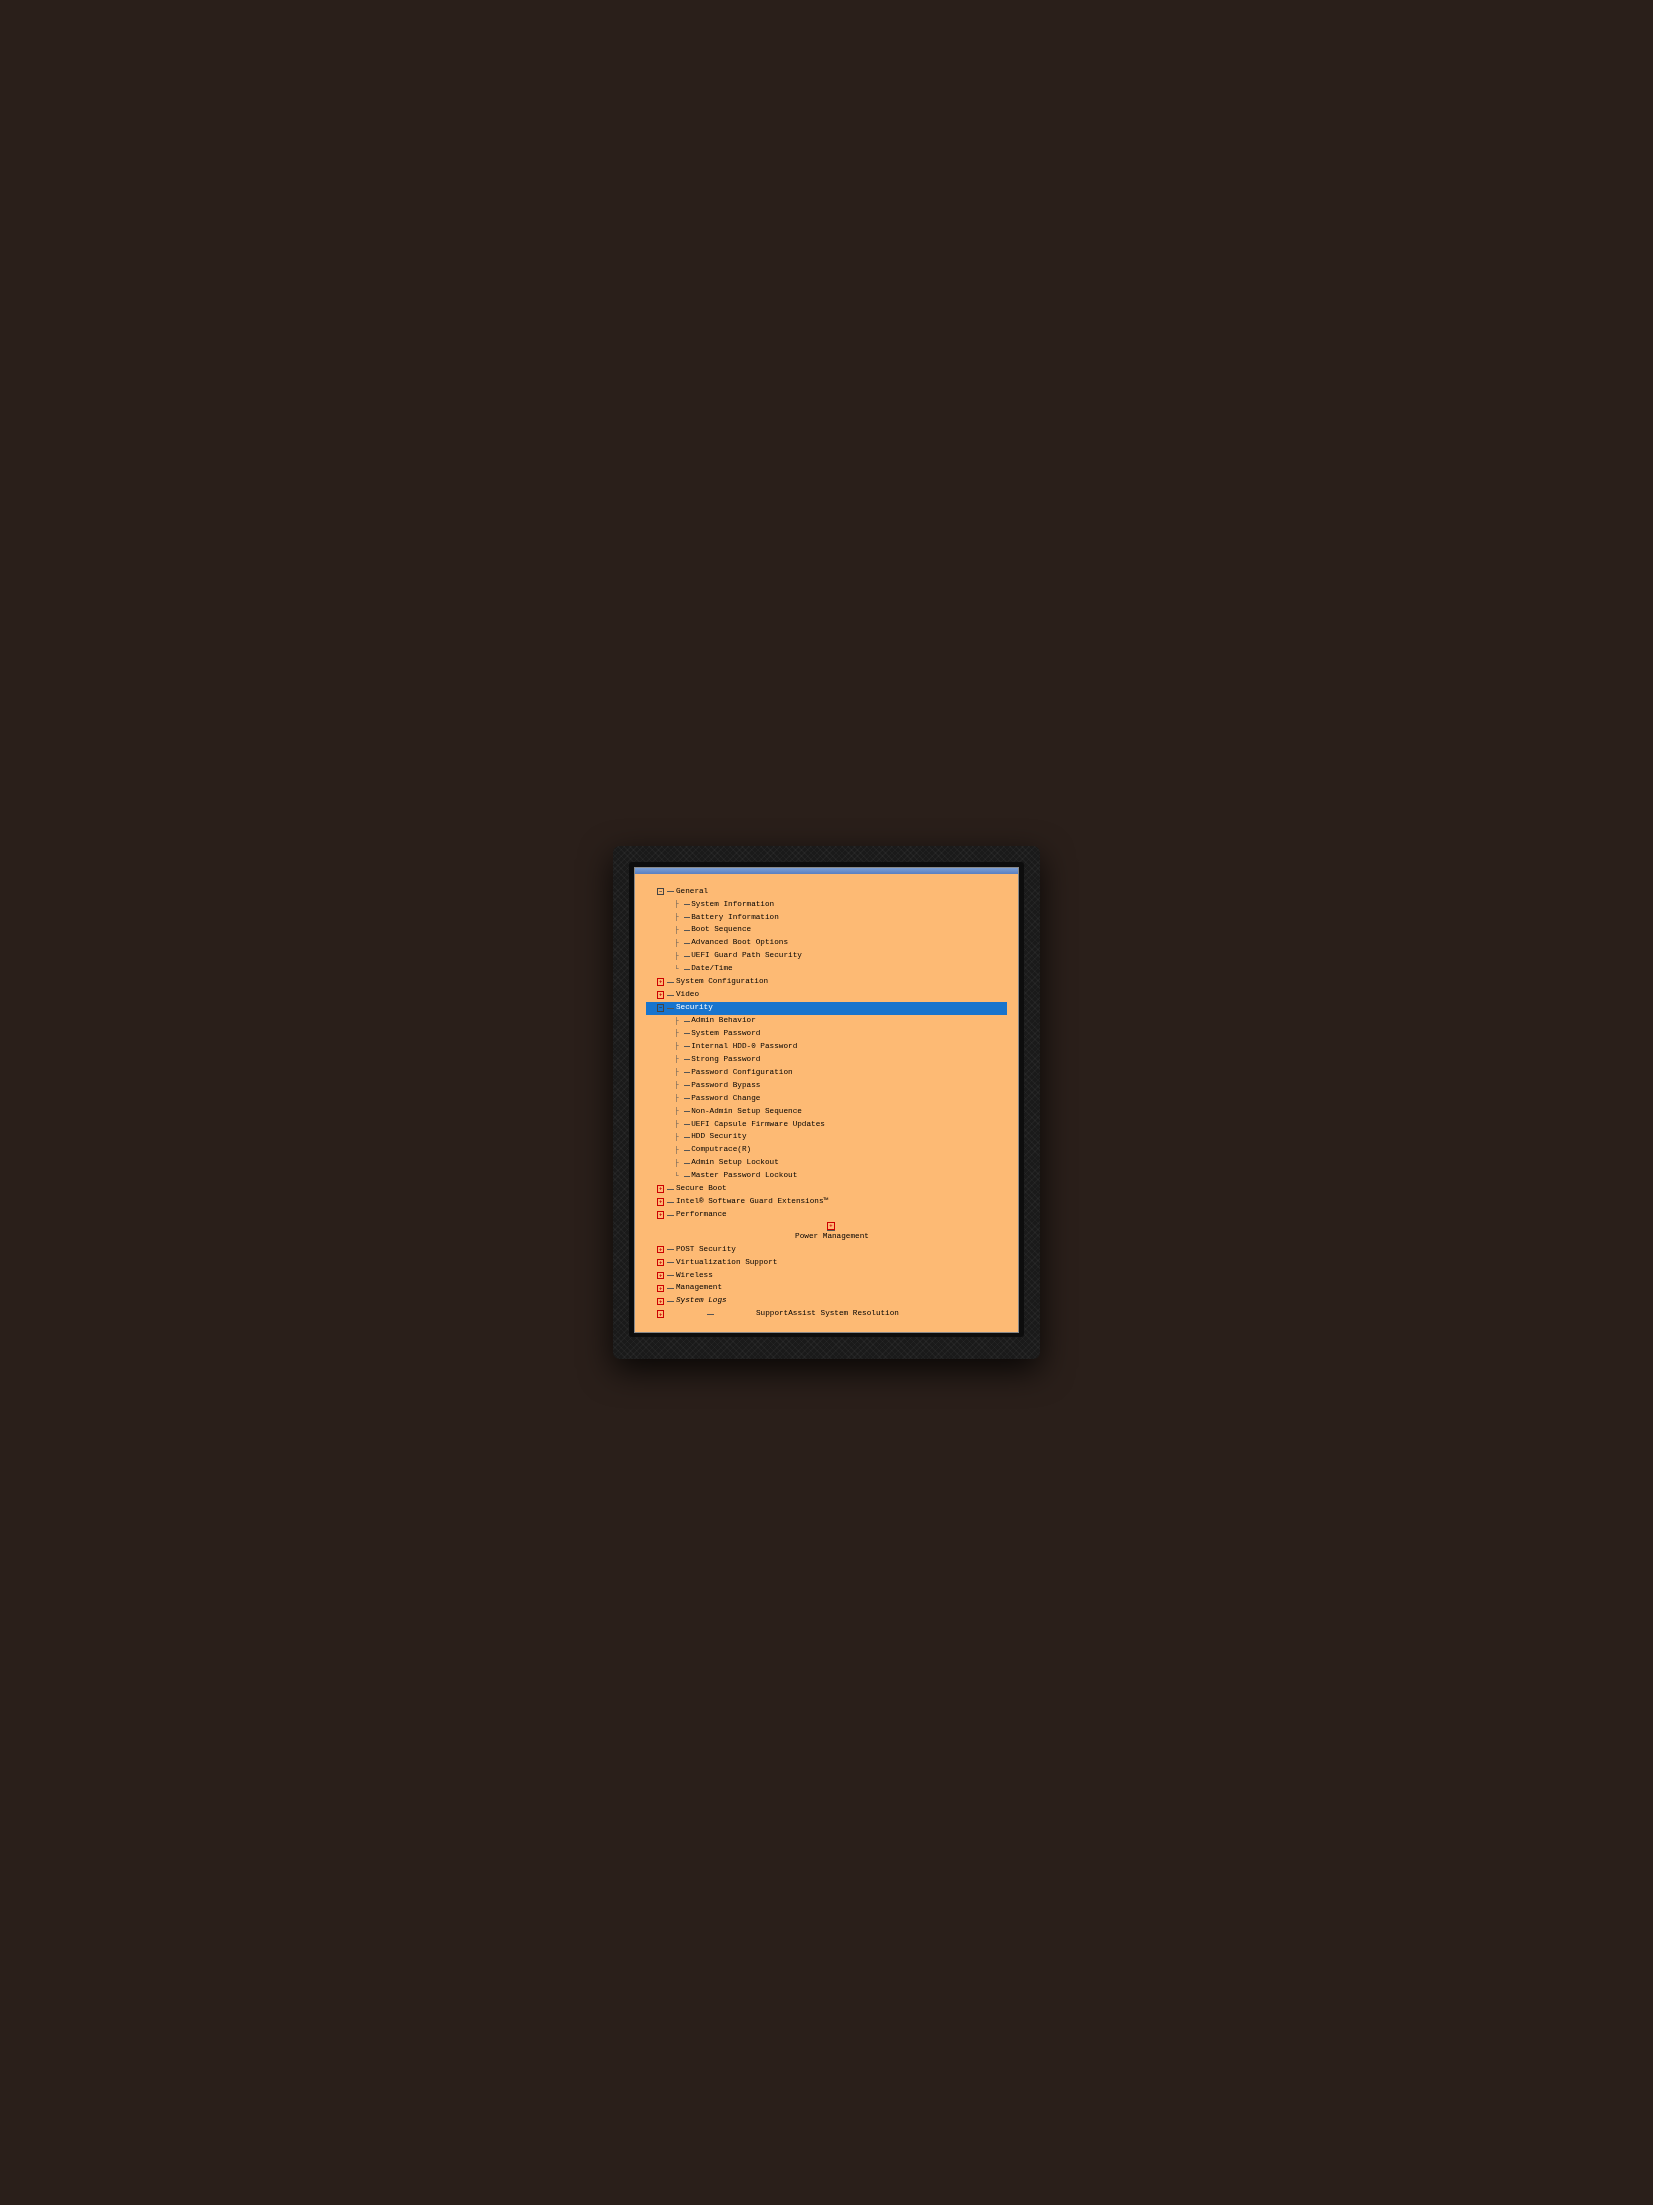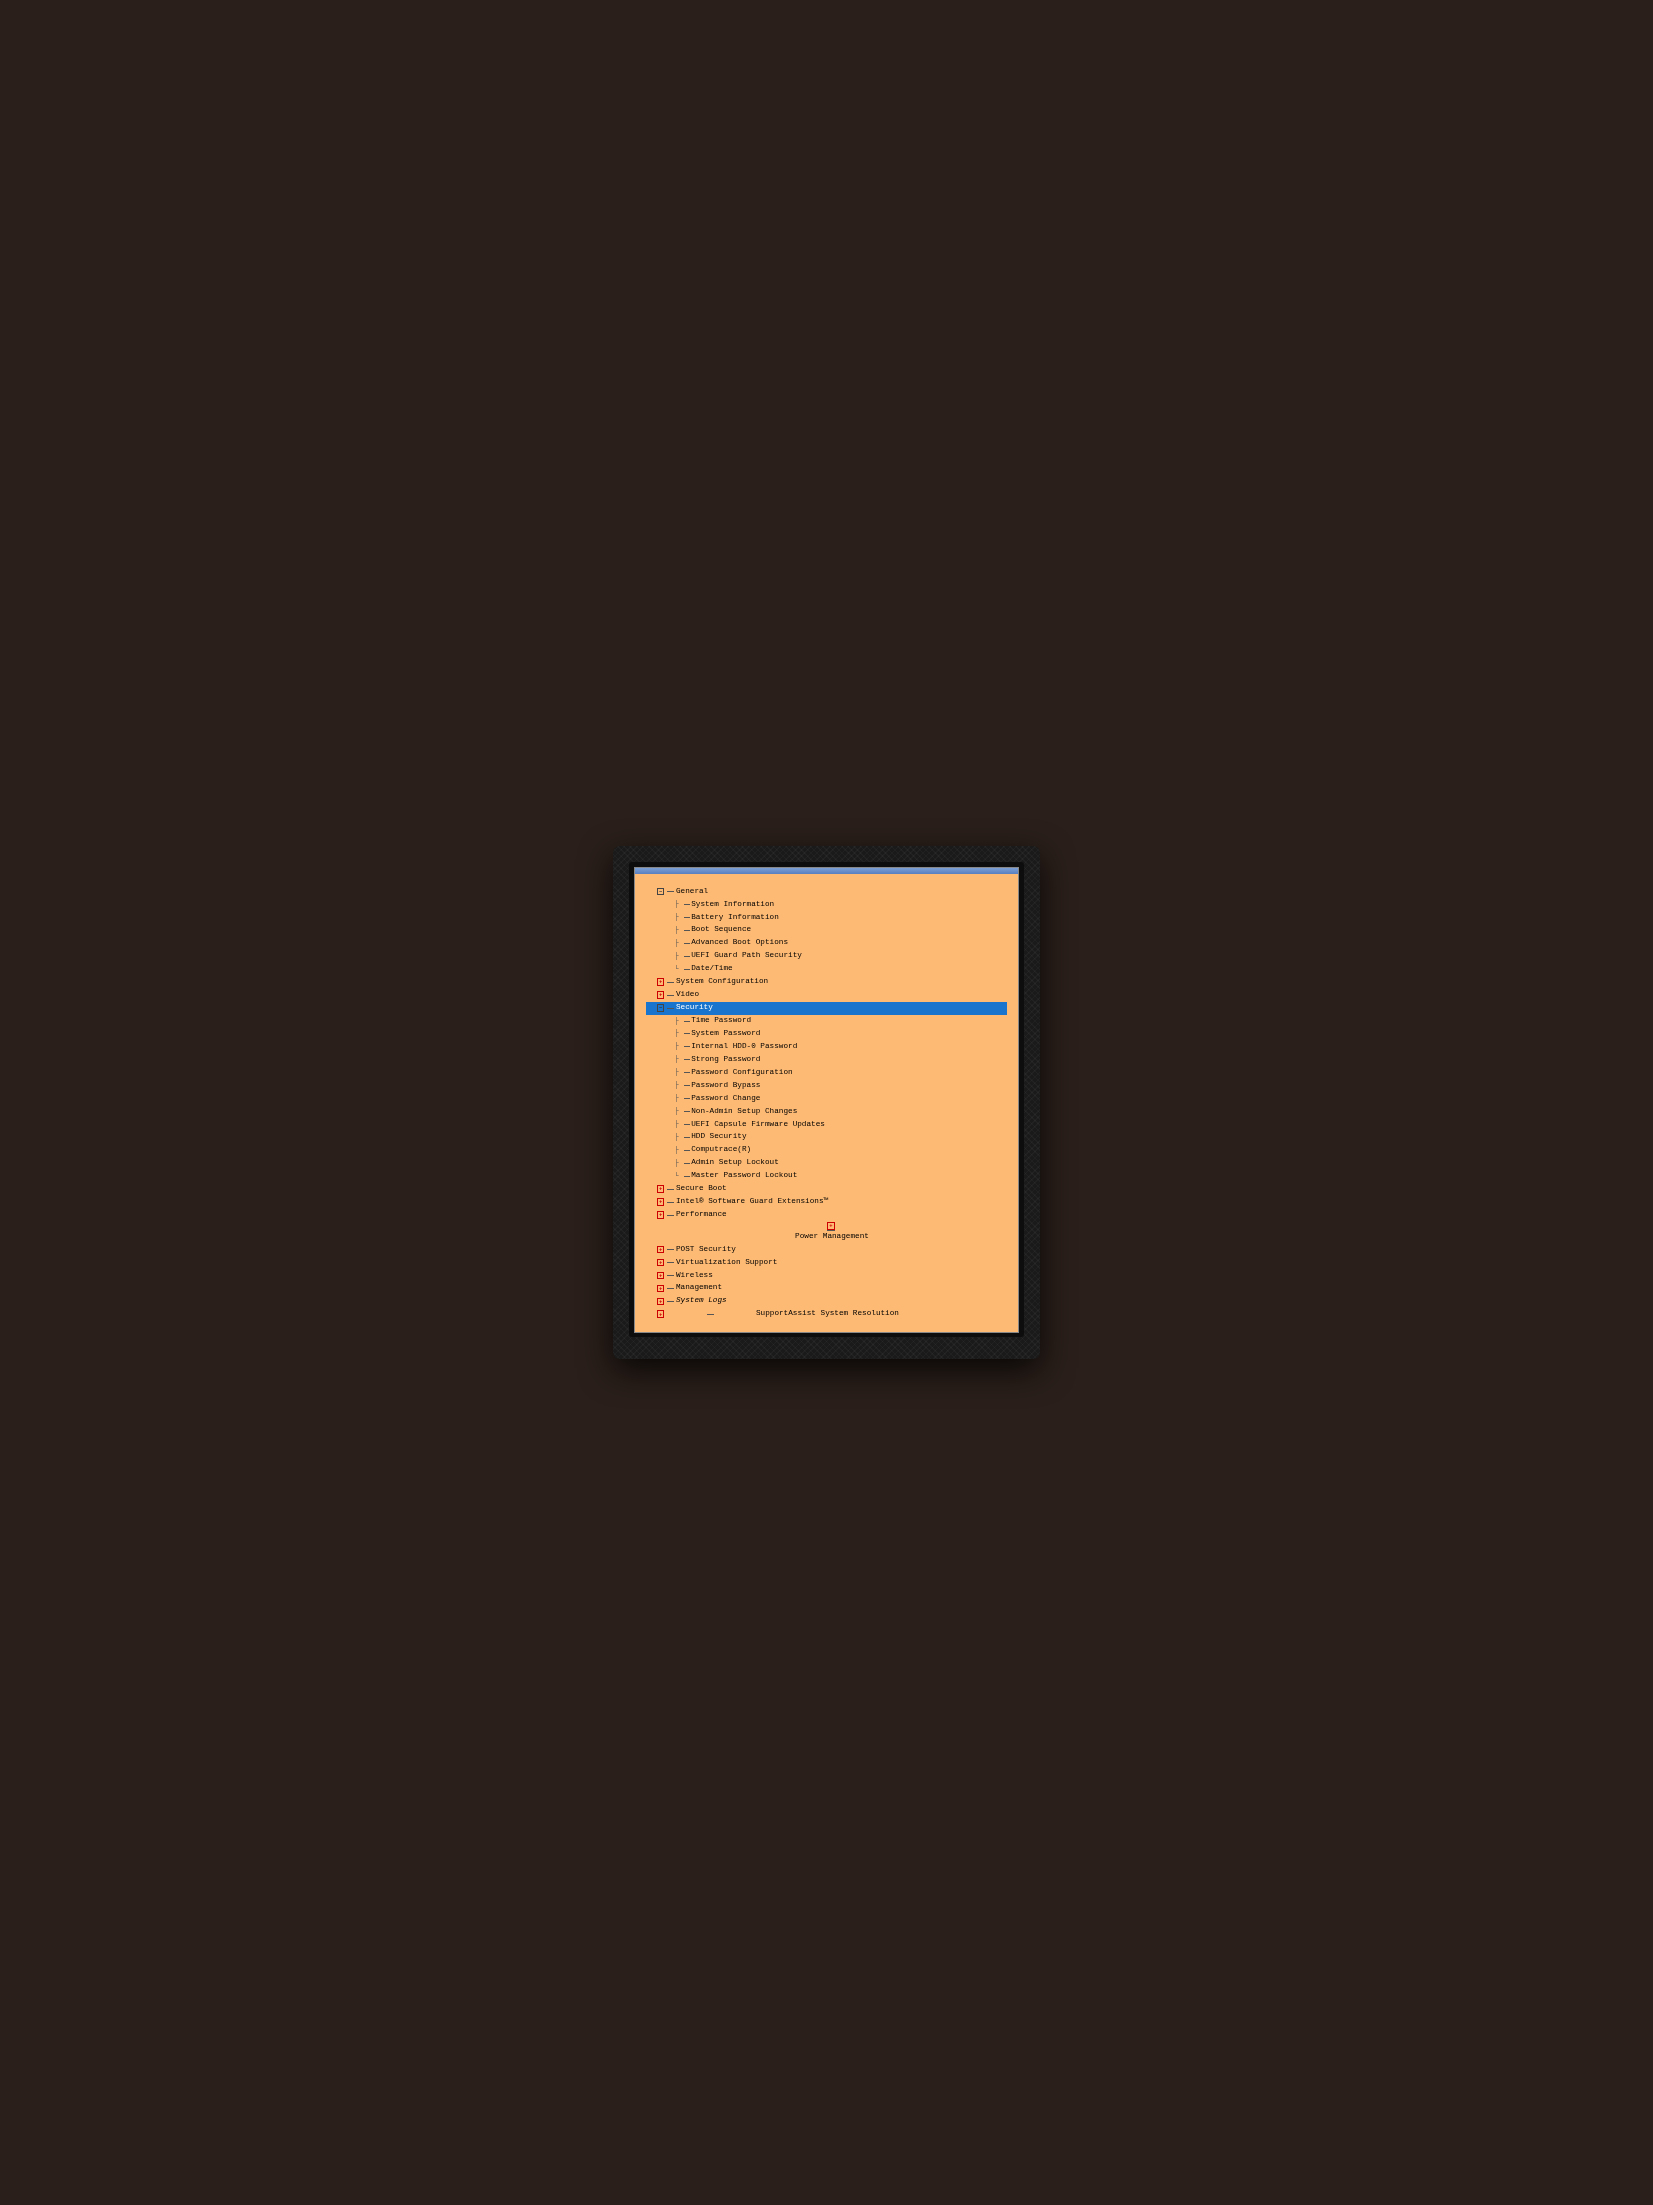--- a/index.html
+++ b/index.html
@@ -182,21 +182,21 @@
               <span class="item-label">Video</span>
             </div>
             <div class="tree-item selected" style="padding-left: 11px;">
               <span class="expander blue">−</span>
               <span style="display: inline-block; width: 7.7px; height: 0.5px; border-top: 0.5px solid rgb(85, 85, 85); vertical-align: middle; margin-right: 1.6px;"></span>
               <span class="item-label">Security</span>
             </div>
             <div class="tree-item" style="padding-left: 28.4px;">
               <span style="display: inline-flex; align-items: center; color: rgb(85, 85, 85); margin-right: 1.1px; font-size: 7.1px; width: 8.8px;">├</span>
               <span style="display: inline-block; width: 5.5px; height: 0.5px; border-top: 0.5px solid rgb(85, 85, 85); vertical-align: middle; margin-right: 1.6px;"></span>
-              <span class="item-label">Time Password</span>
+              <span class="item-label">Admin Behavior</span>
             </div>
             <div class="tree-item" style="padding-left: 28.4px;">
               <span style="display: inline-flex; align-items: center; color: rgb(85, 85, 85); margin-right: 1.1px; font-size: 7.1px; width: 8.8px;">├</span>
               <span style="display: inline-block; width: 5.5px; height: 0.5px; border-top: 0.5px solid rgb(85, 85, 85); vertical-align: middle; margin-right: 1.6px;"></span>
               <span class="item-label">System Password</span>
             </div>
             <div class="tree-item" style="padding-left: 28.4px;">
               <span style="display: inline-flex; align-items: center; color: rgb(85, 85, 85); margin-right: 1.1px; font-size: 7.1px; width: 8.8px;">├</span>
               <span style="display: inline-block; width: 5.5px; height: 0.5px; border-top: 0.5px solid rgb(85, 85, 85); vertical-align: middle; margin-right: 1.6px;"></span>
               <span class="item-label">Internal HDD-0 Password</span>
@@ -217,21 +217,21 @@
               <span class="item-label">Password Bypass</span>
             </div>
             <div class="tree-item" style="padding-left: 28.4px;">
               <span style="display: inline-flex; align-items: center; color: rgb(85, 85, 85); margin-right: 1.1px; font-size: 7.1px; width: 8.8px;">├</span>
               <span style="display: inline-block; width: 5.5px; height: 0.5px; border-top: 0.5px solid rgb(85, 85, 85); vertical-align: middle; margin-right: 1.6px;"></span>
               <span class="item-label">Password Change</span>
             </div>
             <div class="tree-item" style="padding-left: 28.4px;">
               <span style="display: inline-flex; align-items: center; color: rgb(85, 85, 85); margin-right: 1.1px; font-size: 7.1px; width: 8.8px;">├</span>
               <span style="display: inline-block; width: 5.5px; height: 0.5px; border-top: 0.5px solid rgb(85, 85, 85); vertical-align: middle; margin-right: 1.6px;"></span>
-              <span class="item-label">Non-Admin Setup Changes</span>
+              <span class="item-label">Non-Admin Setup Sequence</span>
             </div>
             <div class="tree-item" style="padding-left: 28.4px;">
               <span style="display: inline-flex; align-items: center; color: rgb(85, 85, 85); margin-right: 1.1px; font-size: 7.1px; width: 8.8px;">├</span>
               <span style="display: inline-block; width: 5.5px; height: 0.5px; border-top: 0.5px solid rgb(85, 85, 85); vertical-align: middle; margin-right: 1.6px;"></span>
               <span class="item-label">UEFI Capsule Firmware Updates</span>
             </div>
             <div class="tree-item" style="padding-left: 28.4px;">
               <span style="display: inline-flex; align-items: center; color: rgb(85, 85, 85); margin-right: 1.1px; font-size: 7.1px; width: 8.8px;">├</span>
               <span style="display: inline-block; width: 5.5px; height: 0.5px; border-top: 0.5px solid rgb(85, 85, 85); vertical-align: middle; margin-right: 1.6px;"></span>
               <span class="item-label">HDD Security</span>

